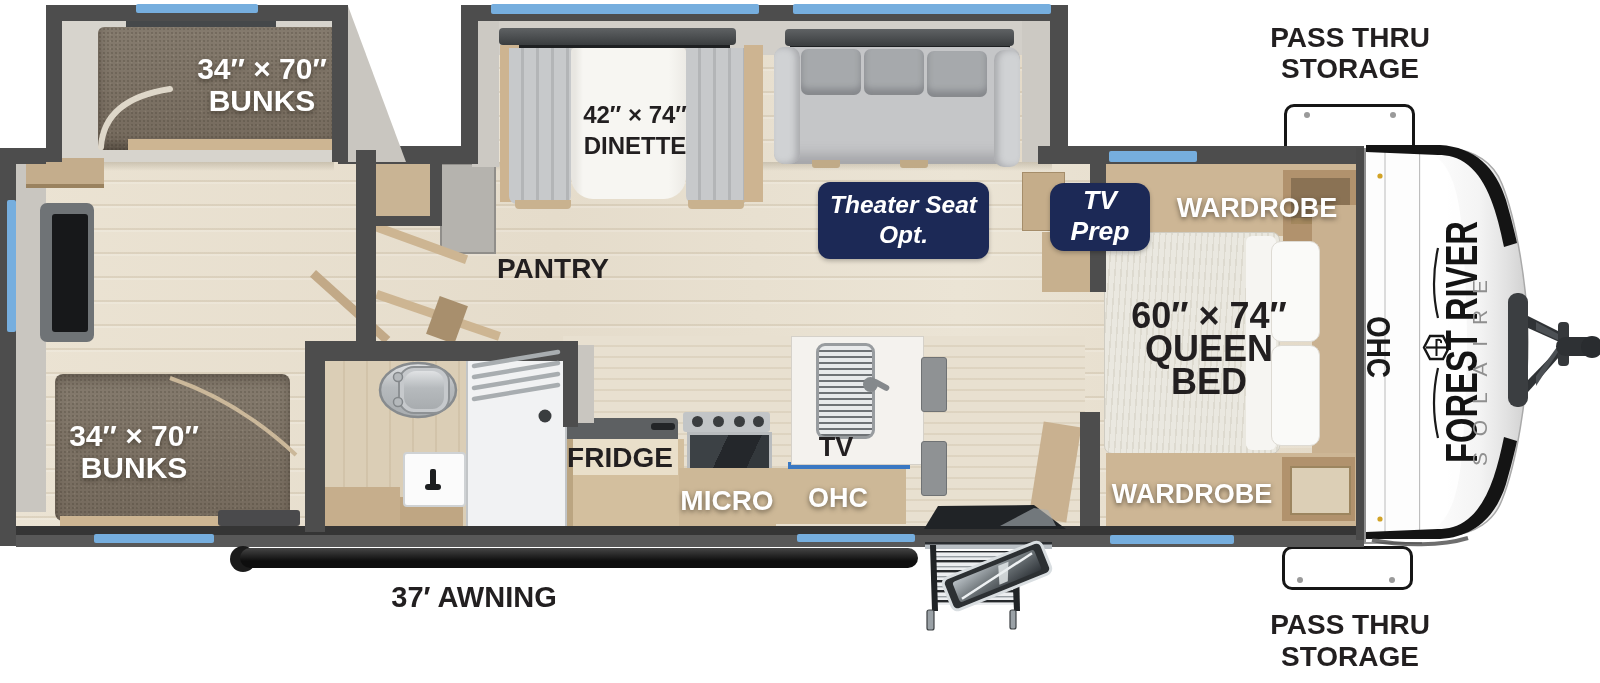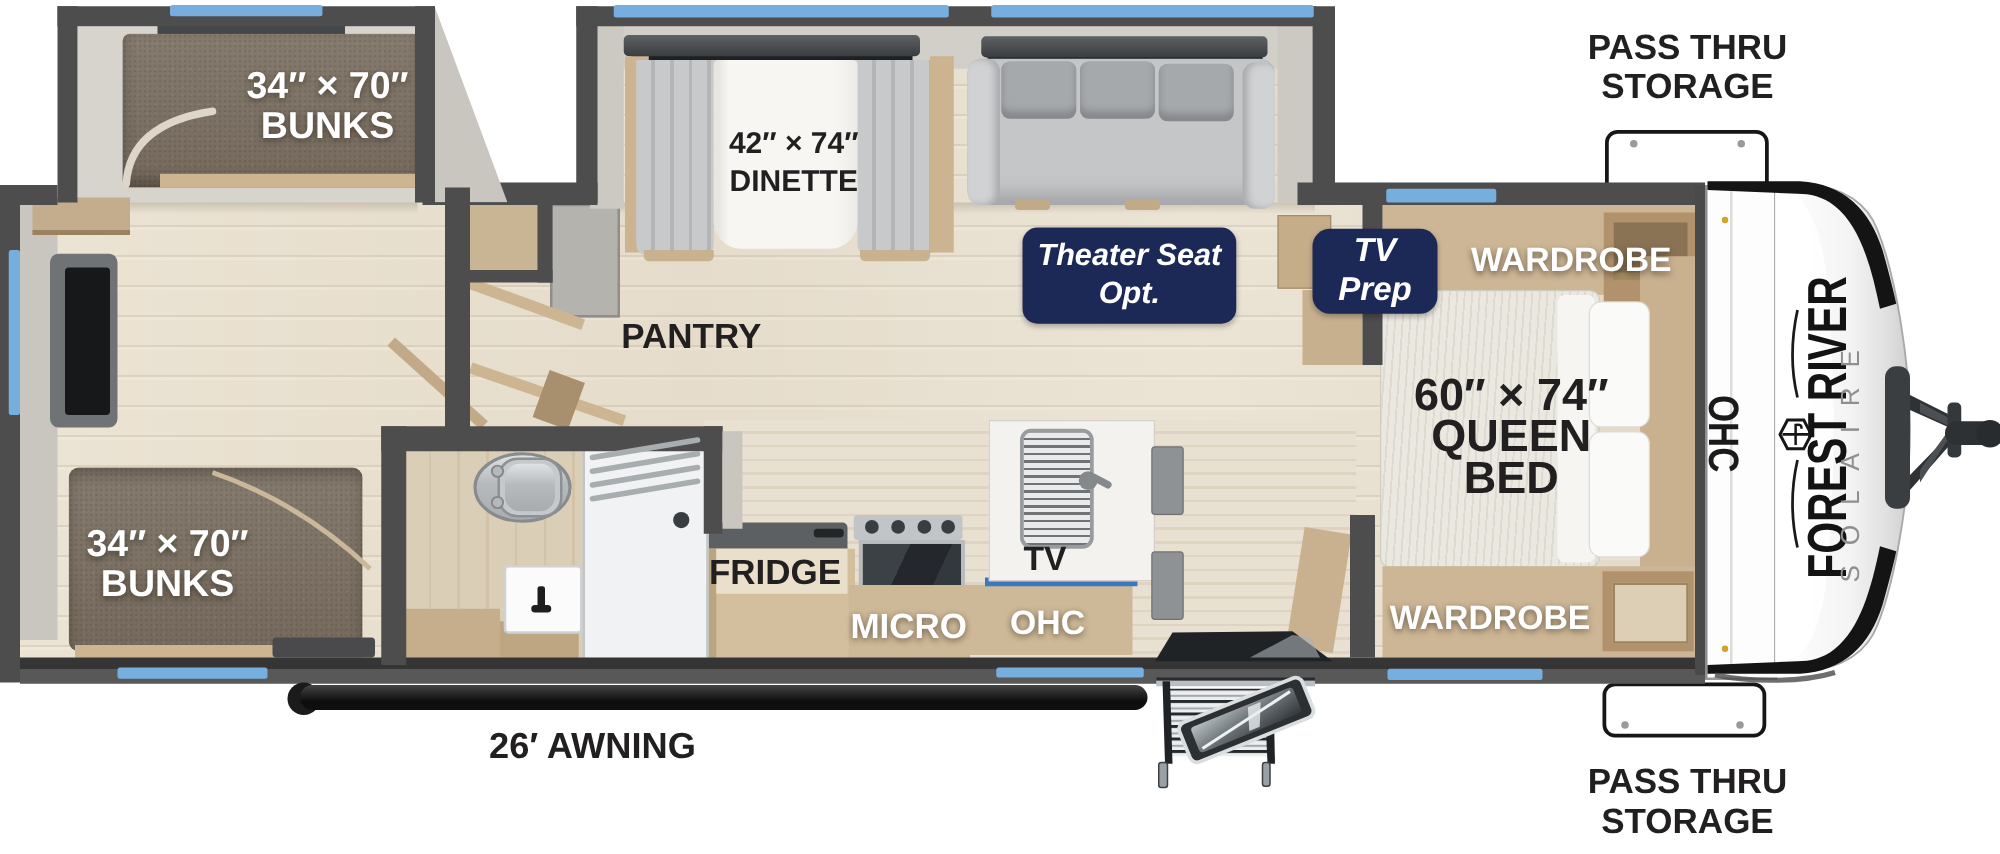--- a/index.html
+++ b/index.html
@@ -268,15 +268,15 @@
 <div class="a z6 txt" style="left:470px;top:442px;width:300px;font-size:28px">FRIDGE</div>
 <div class="a z6 txt" style="left:403px;top:253px;width:300px;font-size:28px">PANTRY</div>
 <div class="a z6 wt" style="left:577px;top:485px;width:300px;font-size:28px">MICRO</div>
 <div class="a z6 wt" style="left:688px;top:483px;width:300px">OHC</div>
 <div class="a z6 txt" style="left:686px;top:432px;width:300px">TV</div>
 <div class="a z6 wt" style="left:1107px;top:193px;width:300px">WARDROBE</div>
 <div class="a z6 wt" style="left:1042px;top:479px;width:300px">WARDROBE</div>
 <div class="a z6 txt" style="left:1059px;top:299px;width:300px;line-height:33px;font-size:36px">60″ × 74″<br>QUEEN<br>BED</div>
 <div class="a z6 txt" style="left:1200px;top:22px;width:300px;font-size:28px;line-height:31px">PASS THRU<br>STORAGE</div>
 <div class="a z6 txt" style="left:1200px;top:609px;width:300px;font-size:28px;line-height:32px">PASS THRU<br>STORAGE</div>
-<div class="a z6 txt" style="left:324px;top:582px;width:300px;font-size:29px">26′ AWNING</div>
+<div class="a z6 txt" style="left:324px;top:582px;width:300px;font-size:29px">37′ AWNING</div>
 
 </div>
 
 </body></html>

